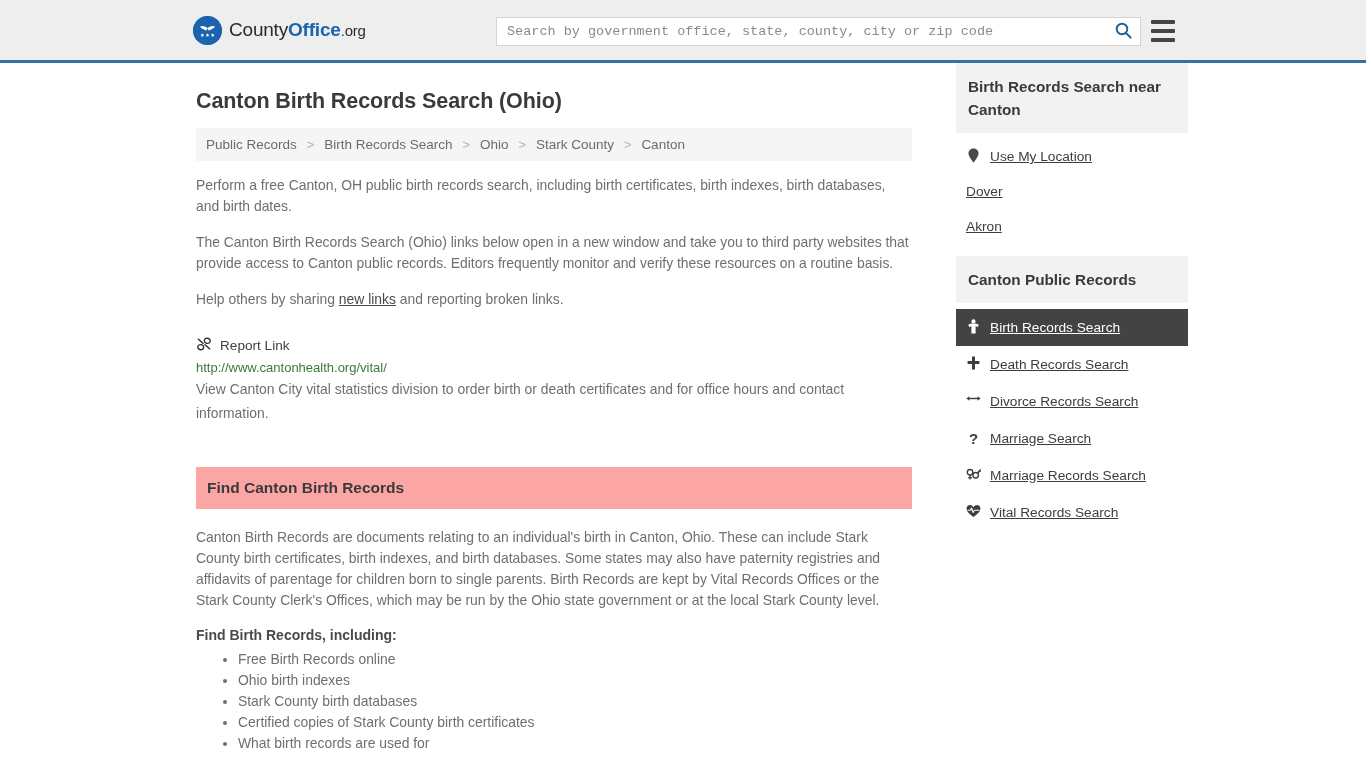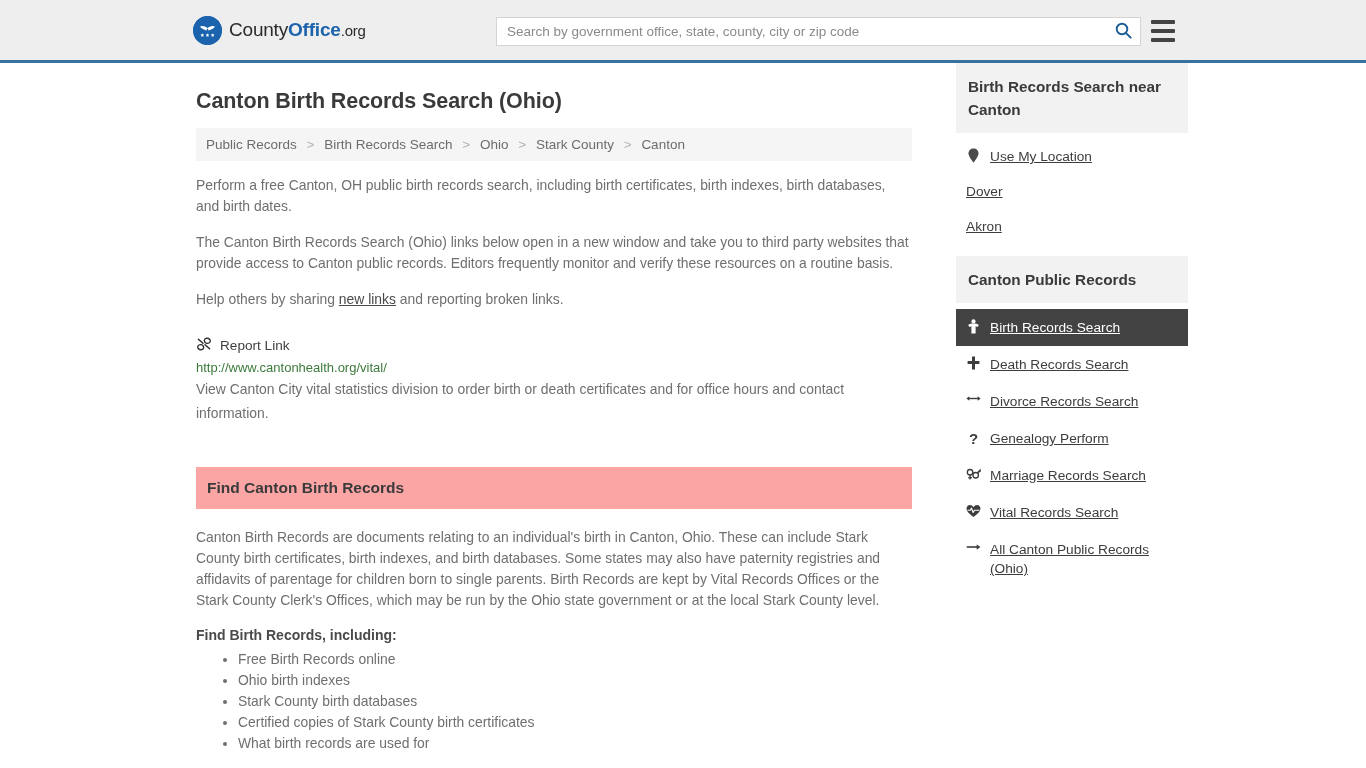--- a/index.html
+++ b/index.html
@@ -58,21 +58,21 @@
     border: 1px solid #d4d4d4;
   }
   .search-input {
     flex: 1 1 auto;
     border: 0;
     outline: none;
     height: 100%;
     padding: 6px 10px;
     font-size: 13.5px;
     color: #7d7d7d;
-    font-family: Liberation Sans, sans-serif;
+    font-family: Liberation Mono, monospace;
     background: transparent;
   }
   .search-input::placeholder { color: #8a8a8a; opacity: 1; }
   .search-btn {
     width: 34px; height: 100%;
     border: 0; background: transparent;
     cursor: pointer;
     display: flex; align-items: center; justify-content: center;
   }
   .hamburger {
@@ -401,21 +401,21 @@
                 <line x1="2" y1="5.5" x2="14" y2="5.5" stroke="#3d3d3d" stroke-width="1.5"></line>
                 <polygon points="0.4,5.5 3.6,3.2 3.6,7.8" fill="#3d3d3d"></polygon>
                 <polygon points="15.6,5.5 12.4,3.2 12.4,7.8" fill="#3d3d3d"></polygon>
               </svg>
             </span>
             <span class="lbl">Divorce Records Search</span>
           </a>
 
           <a class="side-link-row" href="#">
             <span class="ico" style="font-weight:bold;font-size:15px;">?</span>
-            <span class="lbl">Genealogy Perform</span>
+            <span class="lbl">Marriage Search</span>
           </a>
 
           <a class="side-link-row" href="#">
             <span class="ico">
               <svg width="17" height="14" viewBox="0 0 17 14">
                 <circle cx="4.6" cy="5.0" r="3.1" fill="none" stroke="#3d3d3d" stroke-width="1.5"></circle>
                 <line x1="4.6" y1="8.2" x2="4.6" y2="13.2" stroke="#3d3d3d" stroke-width="1.5"></line>
                 <line x1="2.5" y1="11.2" x2="6.7" y2="11.2" stroke="#3d3d3d" stroke-width="1.5"></line>
                 <circle cx="11.0" cy="8.4" r="3.1" fill="none" stroke="#3d3d3d" stroke-width="1.5"></circle>
                 <line x1="13.1" y1="6.2" x2="16.2" y2="3.1" stroke="#3d3d3d" stroke-width="1.5"></line>
@@ -428,28 +428,19 @@
           <a class="side-link-row" href="#">
             <span class="ico">
               <svg width="16" height="14" viewBox="0 0 16 14">
                 <path d="M8 13.2 C8 13.2 0.6 8.6 0.6 4.5 C0.6 2.2 2.3 0.7 4.2 0.7 C5.7 0.7 7.1 1.6 8 3.0 C8.9 1.6 10.3 0.7 11.8 0.7 C13.7 0.7 15.4 2.2 15.4 4.5 C15.4 8.6 8 13.2 8 13.2 Z" fill="#3d3d3d"></path>
                 <polyline points="1.6,6.2 4.6,6.2 5.9,3.9 7.6,8.6 9.0,6.2 14.4,6.2" fill="none" stroke="#ffffff" stroke-width="1.2" stroke-linejoin="round"></polyline>
               </svg>
             </span>
             <span class="lbl">Vital Records Search</span>
           </a>
 
-          <a class="side-link-row" href="#">
-            <span class="ico">
-              <svg width="16" height="12" viewBox="0 0 16 12">
-                <line x1="0.8" y1="6" x2="13.4" y2="6" stroke="#3d3d3d" stroke-width="1.7"></line>
-                <polygon points="15.4,6 11.4,3.2 11.4,8.8" fill="#3d3d3d"></polygon>
-              </svg>
-            </span>
-            <span class="lbl">All Canton Public Records (Ohio)</span>
-          </a>
 
         </div>
       </div>
     </div>
 
   </div>
 </div>
 
 </body></html>

